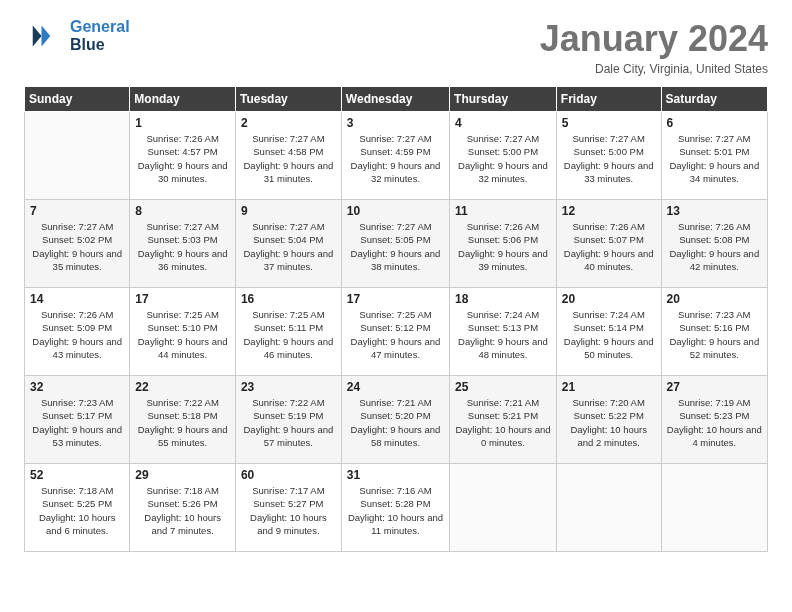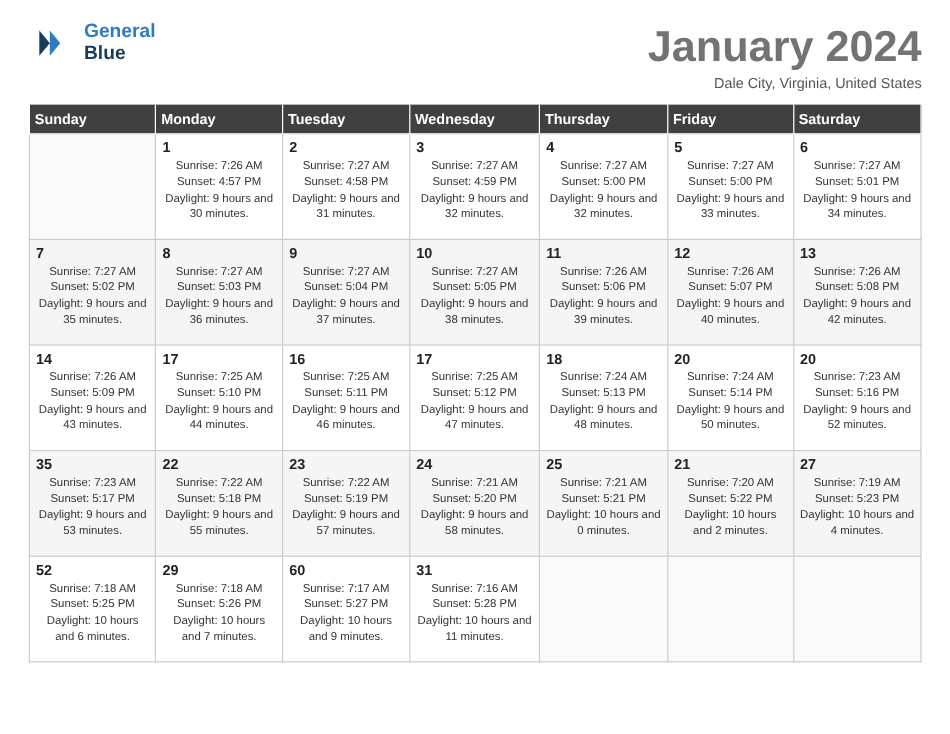--- a/index.html
+++ b/index.html
@@ -211,21 +211,21 @@
             <div class="day-num">20</div>
             <div class="day-info">Sunrise: 7:24 AM<br>Sunset: 5:14 PM<br>Daylight: 9 hours and 50 minutes.</div>
           </td>
           <td>
             <div class="day-num">20</div>
             <div class="day-info">Sunrise: 7:23 AM<br>Sunset: 5:16 PM<br>Daylight: 9 hours and 52 minutes.</div>
           </td>
         </tr>
         <tr>
           <td>
-            <div class="day-num">35</div>
+            <div class="day-num">32</div>
             <div class="day-info">Sunrise: 7:23 AM<br>Sunset: 5:17 PM<br>Daylight: 9 hours and 53 minutes.</div>
           </td>
           <td>
             <div class="day-num">22</div>
             <div class="day-info">Sunrise: 7:22 AM<br>Sunset: 5:18 PM<br>Daylight: 9 hours and 55 minutes.</div>
           </td>
           <td>
             <div class="day-num">23</div>
             <div class="day-info">Sunrise: 7:22 AM<br>Sunset: 5:19 PM<br>Daylight: 9 hours and 57 minutes.</div>
           </td>

